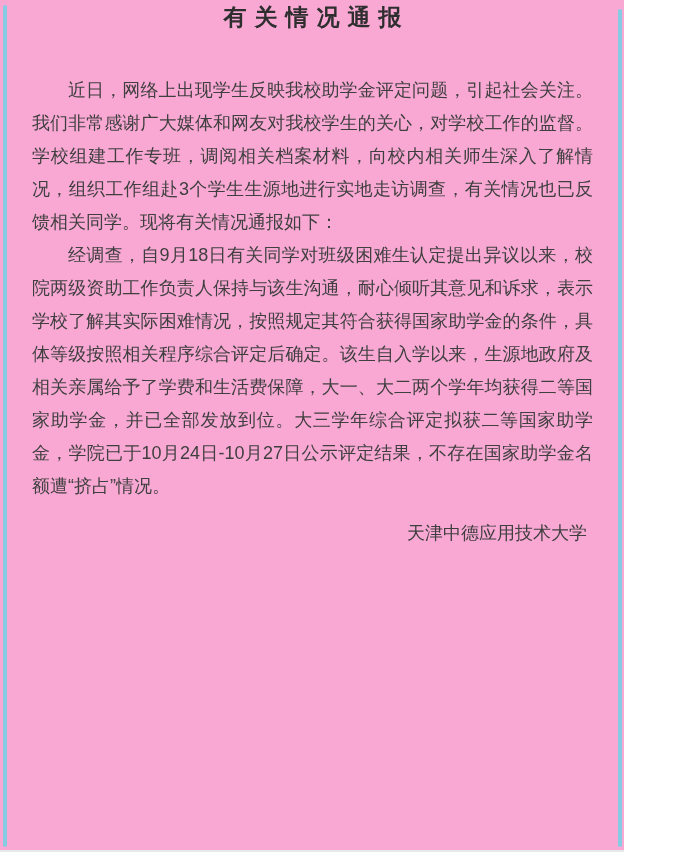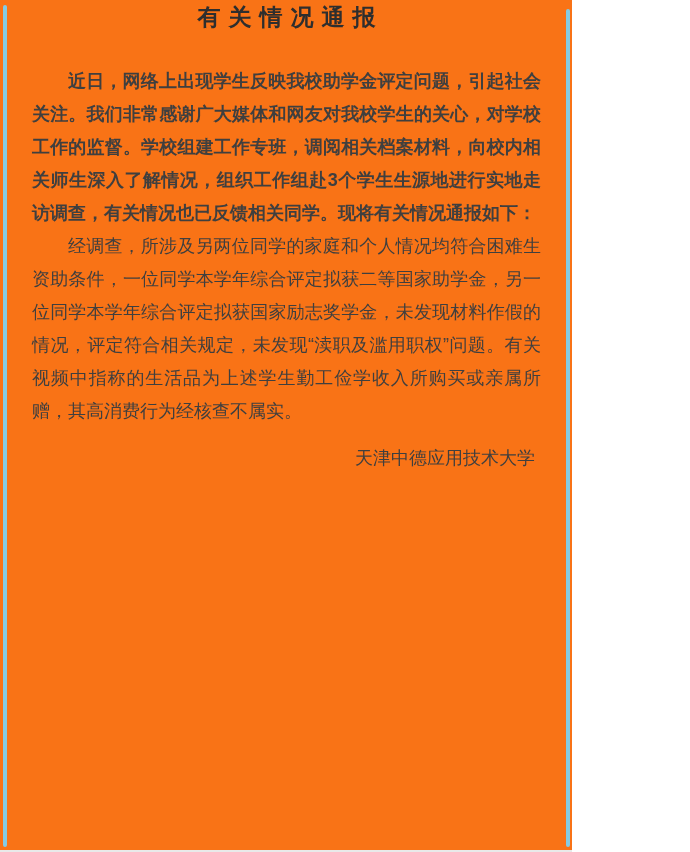--- a/index.html
+++ b/index.html
@@ -2,23 +2,23 @@
 <html><head>
 <meta charset="utf-8">
 <style>
   html, body {
     margin: 0;
     padding: 0;
     background: #ffffff;
   }
   .page {
     position: relative;
-    width: 572px;
+    width: 624px;
     height: 852px;
-    background: #f97316;
+    background: #f9a8d4;
     overflow: hidden;
     font-family: "Liberation Sans", "DejaVu Sans", sans-serif;
   }
   .border-left {
     position: absolute;
     left: 3px;
     top: 5px;
     bottom: 5px;
     width: 4px;
     background: #85cbe2;
@@ -57,22 +57,21 @@
   }
   .para {
     margin: 0;
     text-indent: 2em;
     font-size: 18px;
     line-height: 33px;
     text-align: justify;
     color: #3f3f3f;
   }
   .para.first {
-    margin-top: 33px;
-    font-weight: bold;
+    margin-top: 42px;
   }
   .signature {
     margin-top: 14px;
     text-align: right;
     font-size: 18px;
     line-height: 33px;
     color: #3f3f3f;
     padding-right: 6px;
   }
 </style>
@@ -81,22 +80,22 @@
 
 <div class="page">
   <div class="border-left"></div>
   <div class="border-right"></div>
 
   <div class="content">
     <h1 class="title">有关情况通报</h1>
 
     <p class="para first">近日，网络上出现学生反映我校助学金评定问题，引起社会关注。我们非常感谢广大媒体和网友对我校学生的关心，对学校工作的监督。学校组建工作专班，调阅相关档案材料，向校内相关师生深入了解情况，组织工作组赴3个学生生源地进行实地走访调查，有关情况也已反馈相关同学。现将有关情况通报如下：</p>
 
+    <p class="para">经调查，自9月18日有关同学对班级困难生认定提出异议以来，校院两级资助工作负责人保持与该生沟通，耐心倾听其意见和诉求，表示学校了解其实际困难情况，按照规定其符合获得国家助学金的条件，具体等级按照相关程序综合评定后确定。该生自入学以来，生源地政府及相关亲属给予了学费和生活费保障，大一、大二两个学年均获得二等国家助学金，并已全部发放到位。大三学年综合评定拟获二等国家助学金，学院已于10月24日-10月27日公示评定结果，不存在国家助学金名额遭“挤占”情况。</p>
 
-    <p class="para">经调查，所涉及另两位同学的家庭和个人情况均符合困难生资助条件，一位同学本学年综合评定拟获二等国家助学金，另一位同学本学年综合评定拟获国家励志奖学金，未发现材料作假的情况，评定符合相关规定，未发现“渎职及滥用职权”问题。有关视频中指称的生活品为上述学生勤工俭学收入所购买或亲属所赠，其高消费行为经核查不属实。</p>
 
 
 
     <div class="signature">
       <div>天津中德应用技术大学</div>
 
     </div>
   </div>
 
   <div class="bottom-edge"></div>

